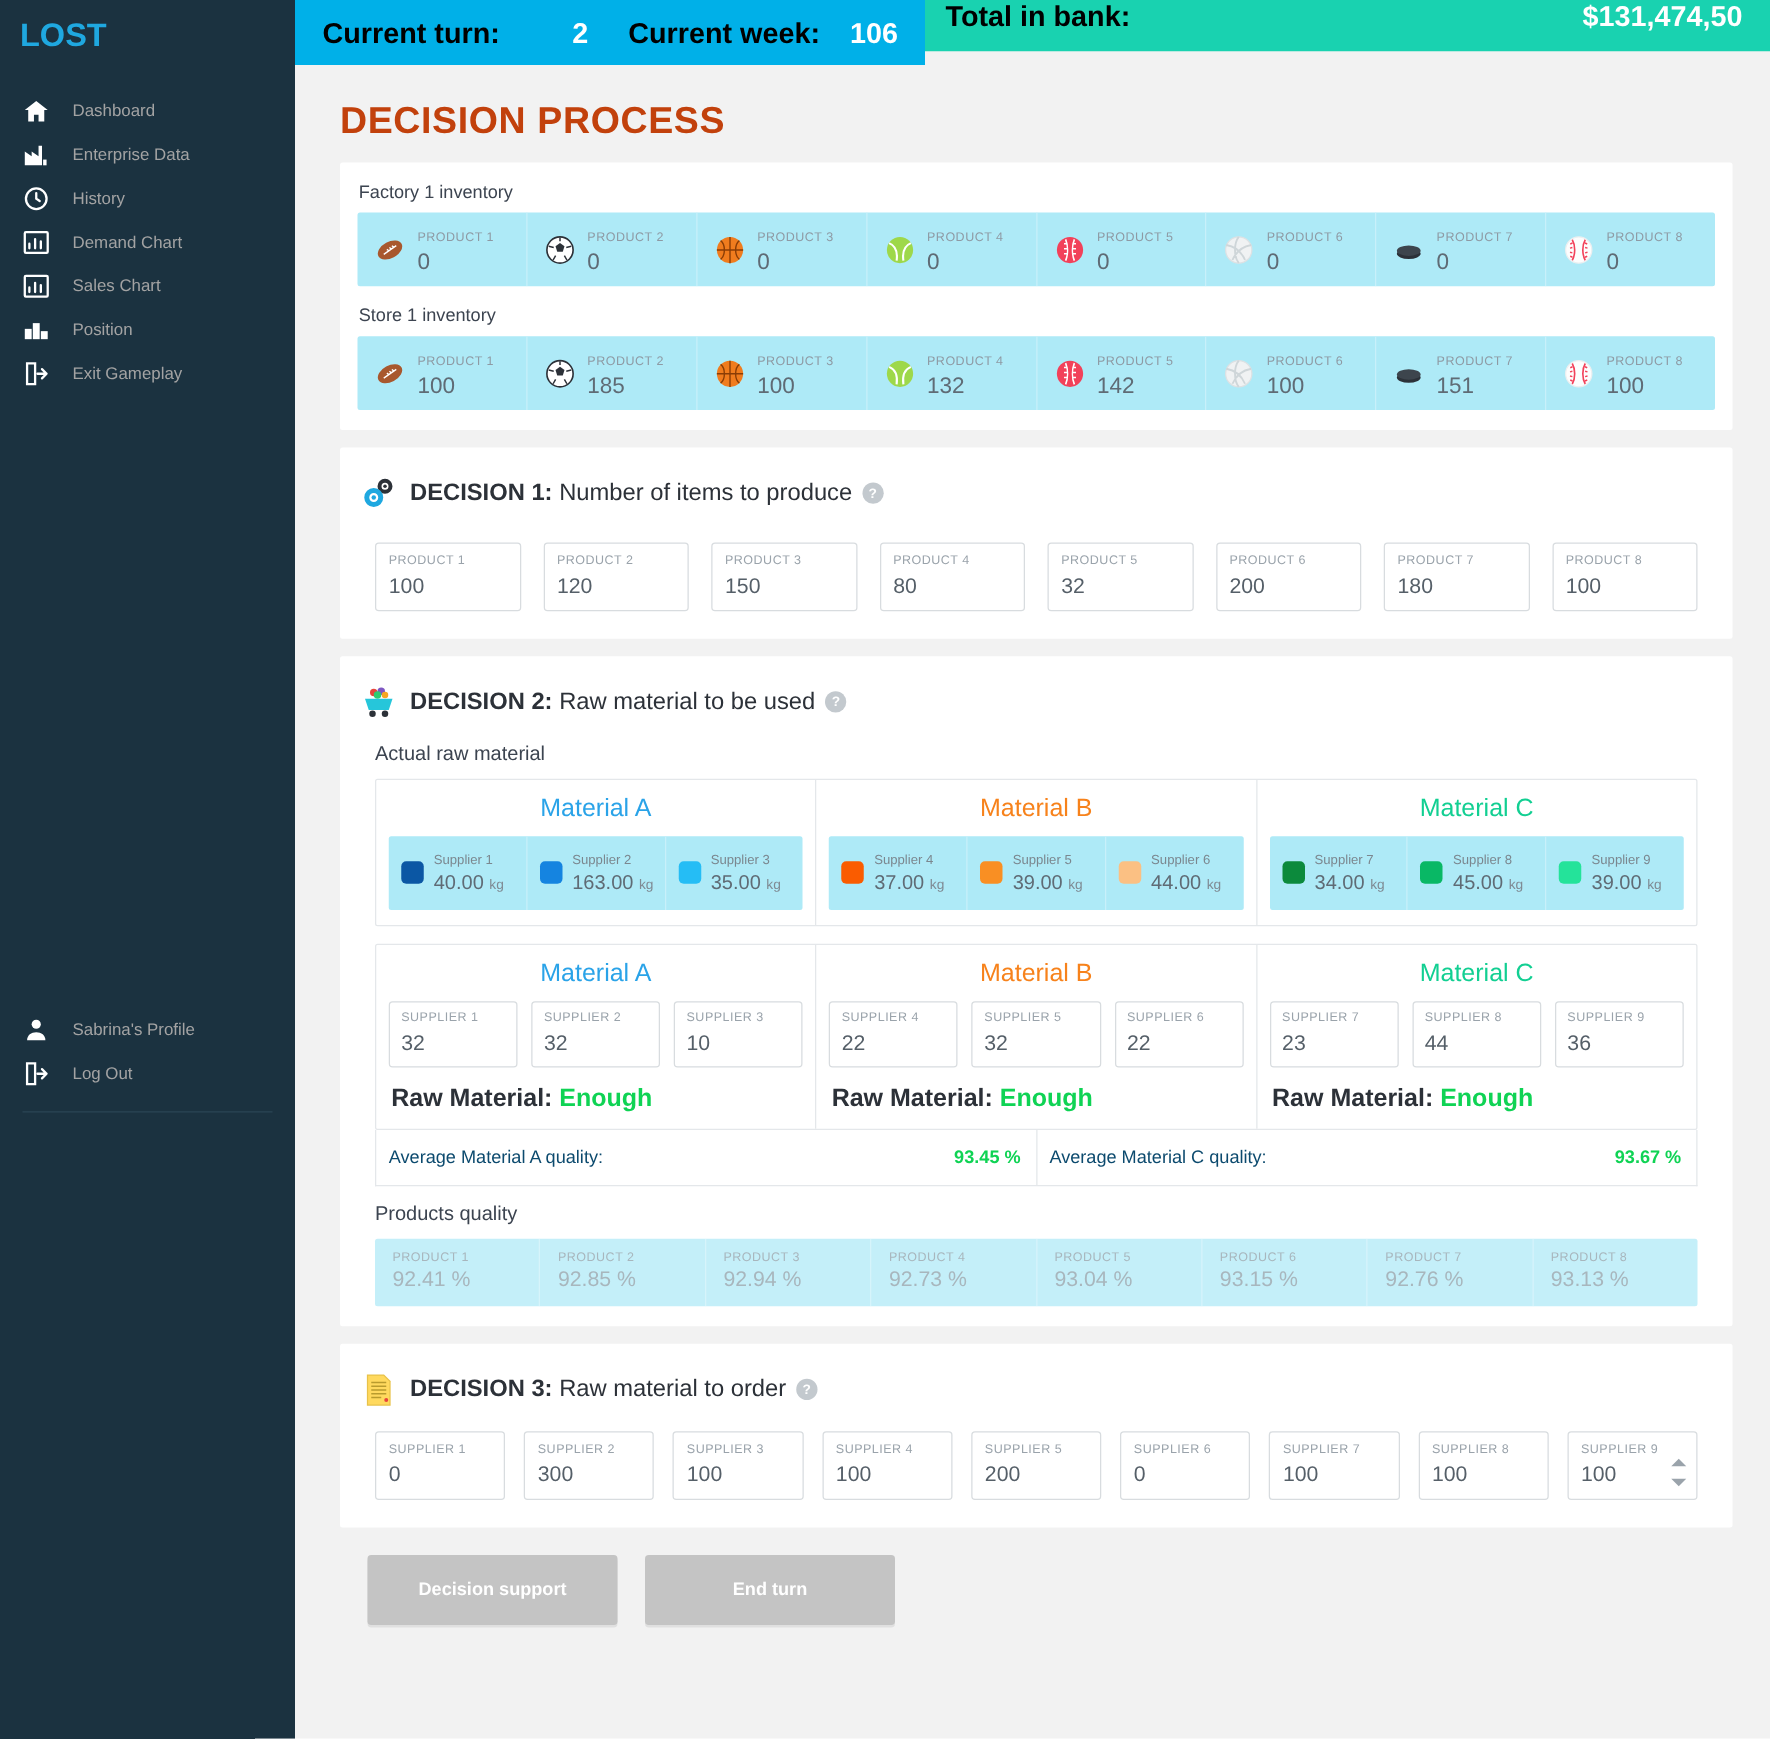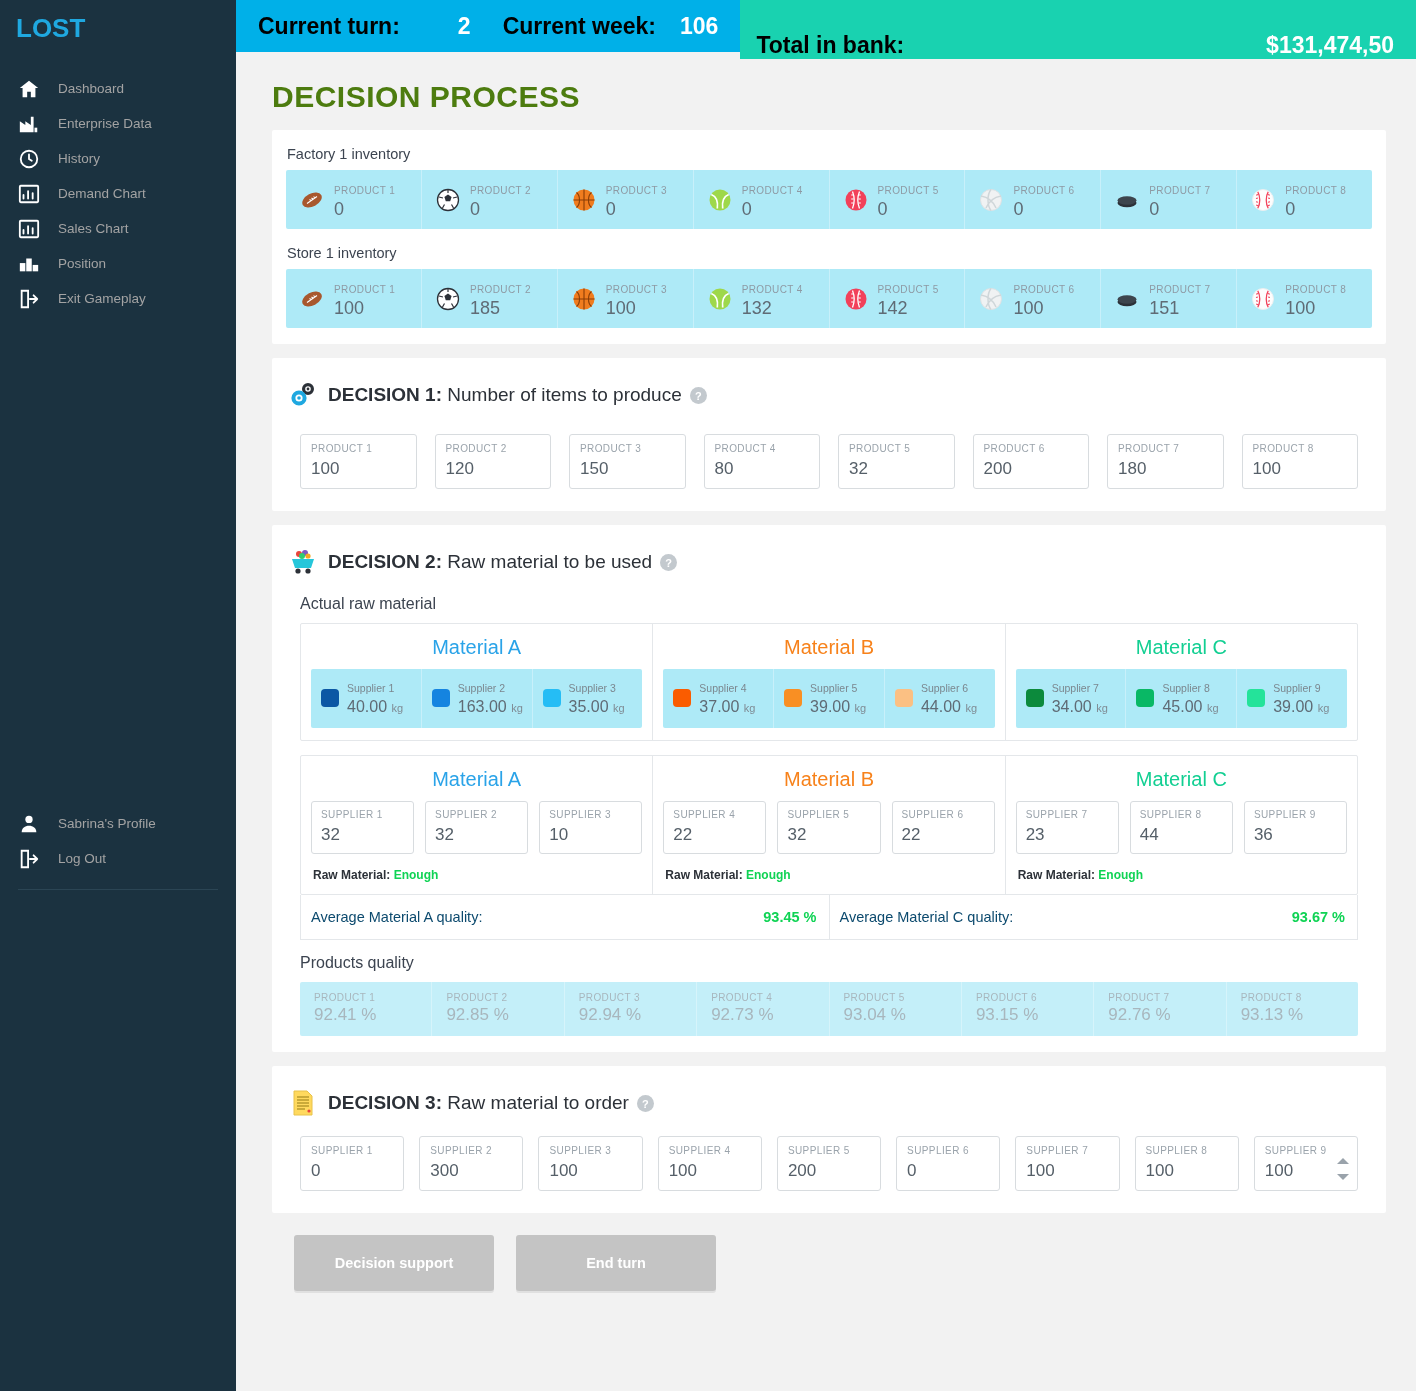--- a/index.html
+++ b/index.html
@@ -69,40 +69,40 @@
   .topbar { display: flex; height: 52px; width: 1180px; }
   .topbar .seg-blue {
     background: #00b0e8;
     display: flex;
     align-items: center;
     height: 52px;
   }
   .topbar .seg-teal {
     background: #19d2b0;
     display: flex;
-    align-items: flex-end;
-    height: 59px;
+    align-items: flex-start;
+    height: 41px;
     flex: 1 1 auto;
     padding-right: 22px;
   }
   .tb-label {
     color: #000000;
     font-size: 23px;
     font-weight: bold;
     white-space: nowrap;
   }
   .tb-value {
     color: #ffffff;
     font-size: 23px;
     font-weight: bold;
     white-space: nowrap;
   }
 
   .page-title {
-    color: #4d7c0f;
+    color: #c2410c;
     font-size: 30px;
     font-weight: bold;
     letter-spacing: 0.5px;
     padding: 28px 0 16px 36px;
   }
 
   .card {
     background: #ffffff;
     margin: 0 30px 14px 36px;
     padding: 14px 14px 16px 14px;
@@ -283,21 +283,21 @@
   .mat-col2:last-child { border-right: none; }
   .mini-field-row { display: flex; gap: 11px; }
   .mini-field {
     flex: 1 1 0;
     border: 1px solid #d8dcdf;
     border-radius: 3px;
     padding: 7px 8px 8px 9px;
     min-width: 0;
   }
   .raw-status {
-    font-size: 12px;
+    font-size: 20px;
     color: #2c3138;
     font-weight: bold;
     padding: 14px 0 2px 2px;
   }
   .raw-status .ok { color: #0fd354; }
 
   .avg-grid { display: flex; border: 1px solid #e4e7ea; border-top: none; margin: 0 14px; }
   .avg-cell {
     flex: 1 1 0;
     display: flex;

